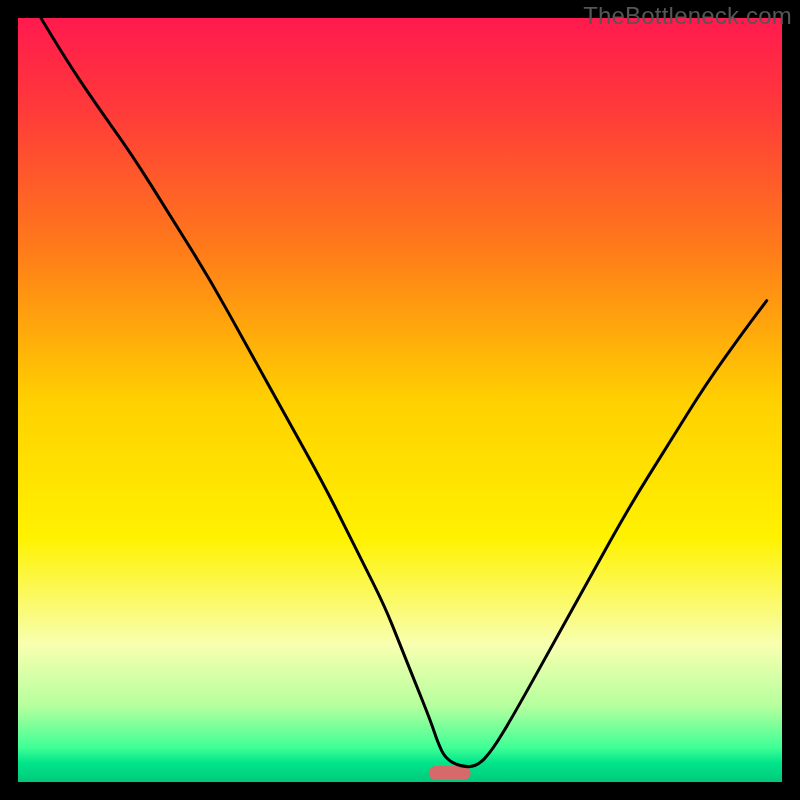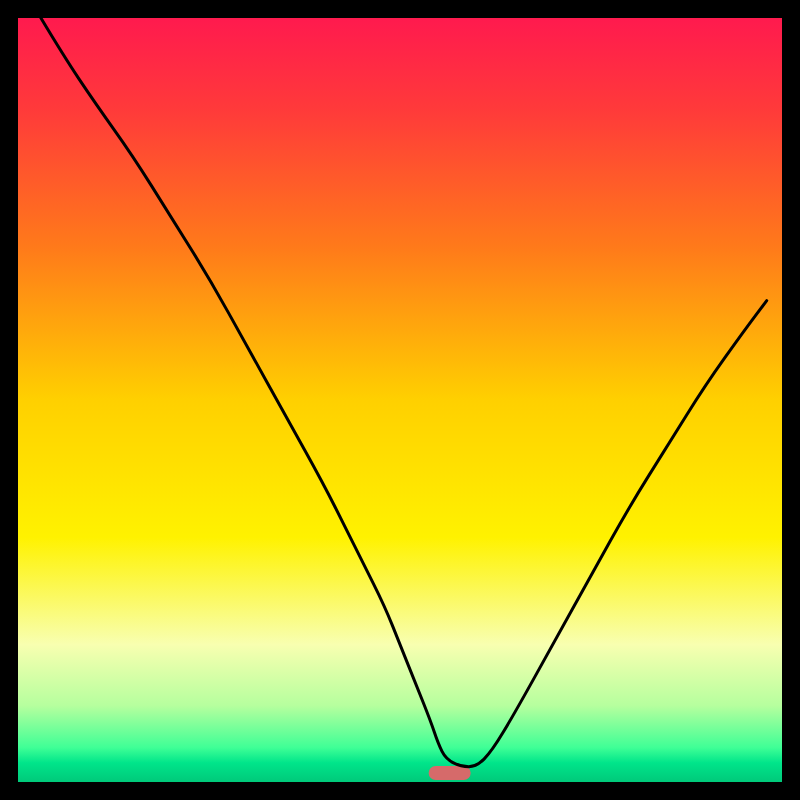--- a/index.html
+++ b/index.html
@@ -47,13 +47,14 @@
           <stop offset="95.50%" stop-color="#3fff96"></stop>
           <stop offset="97.50%" stop-color="#00e58a"></stop>
           <stop offset="100.00%" stop-color="#00c97a"></stop>
         </linearGradient>
       </defs>
       <rect x="18" y="18" width="764" height="764" fill="url(#bg-grad)"></rect>
       <rect x="428.65" y="766.00" width="42.02" height="14" rx="7" ry="7" fill="#d66a6a"></rect>
       <path d="M 40.92 18.00 Q 63.84 56.20 79.12 79.12 Q 94.40 102.04 113.50 128.78 Q 132.60 155.52 151.70 186.08 Q 170.80 216.64 189.90 247.20 Q 209.00 277.76 228.10 312.14 Q 247.20 346.52 266.30 380.90 Q 285.40 415.28 304.50 449.66 Q 323.60 484.04 335.06 506.96 Q 346.52 529.88 354.16 545.16 Q 361.80 560.44 373.26 583.36 Q 384.72 606.28 392.36 625.38 Q 400.00 644.48 407.64 663.58 Q 415.28 682.68 422.92 701.78 Q 430.56 720.88 434.38 732.34 Q 438.20 743.80 442.02 751.44 Q 445.84 759.08 453.48 762.90 Q 461.12 766.72 468.76 766.72 Q 476.40 766.72 484.04 759.08 Q 491.68 751.44 503.14 732.34 Q 514.60 713.24 533.70 678.86 Q 552.80 644.48 571.90 610.10 Q 591.00 575.72 610.10 541.34 Q 629.20 506.96 648.30 476.40 Q 667.40 445.84 686.50 415.28 Q 705.60 384.72 724.70 357.98 Q 743.80 331.24 755.26 315.96 T 766.72 300.68" fill="none" stroke="#000000" stroke-width="3" stroke-linecap="round" stroke-linejoin="round"></path>
       <rect x="9" y="9" width="782" height="782" fill="none" stroke="#000000" stroke-width="18"></rect>
     </svg>
+  <div class="watermark">TheBottleneck.com</div>
 </div>
 
 </body></html>

